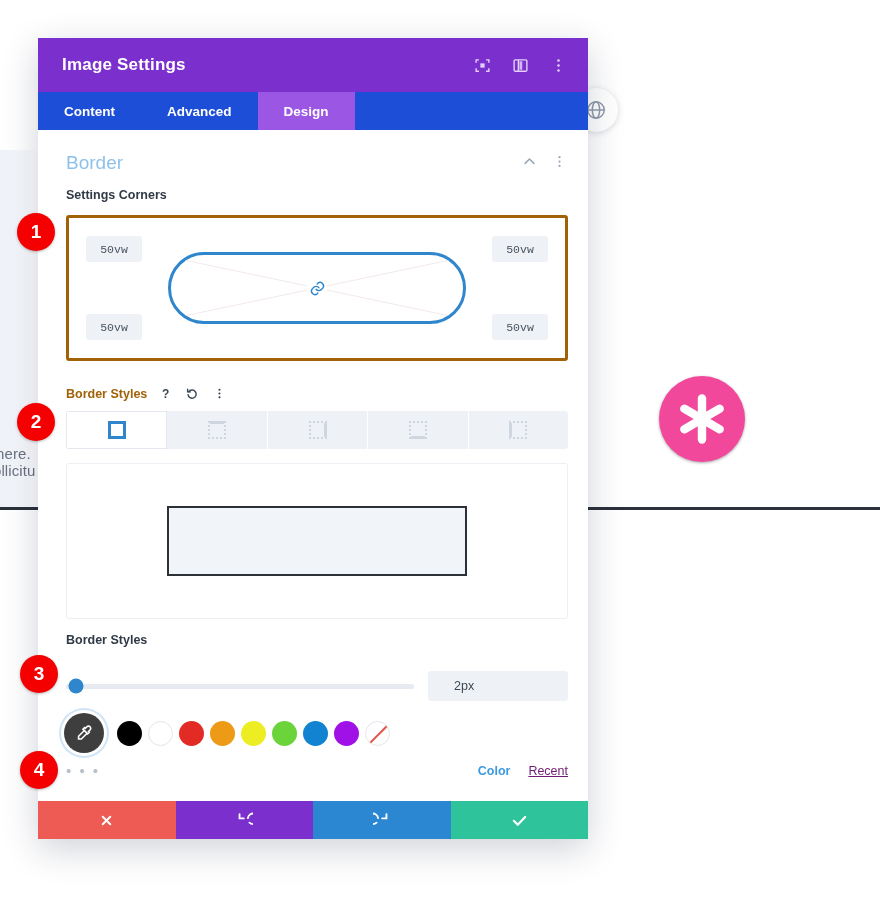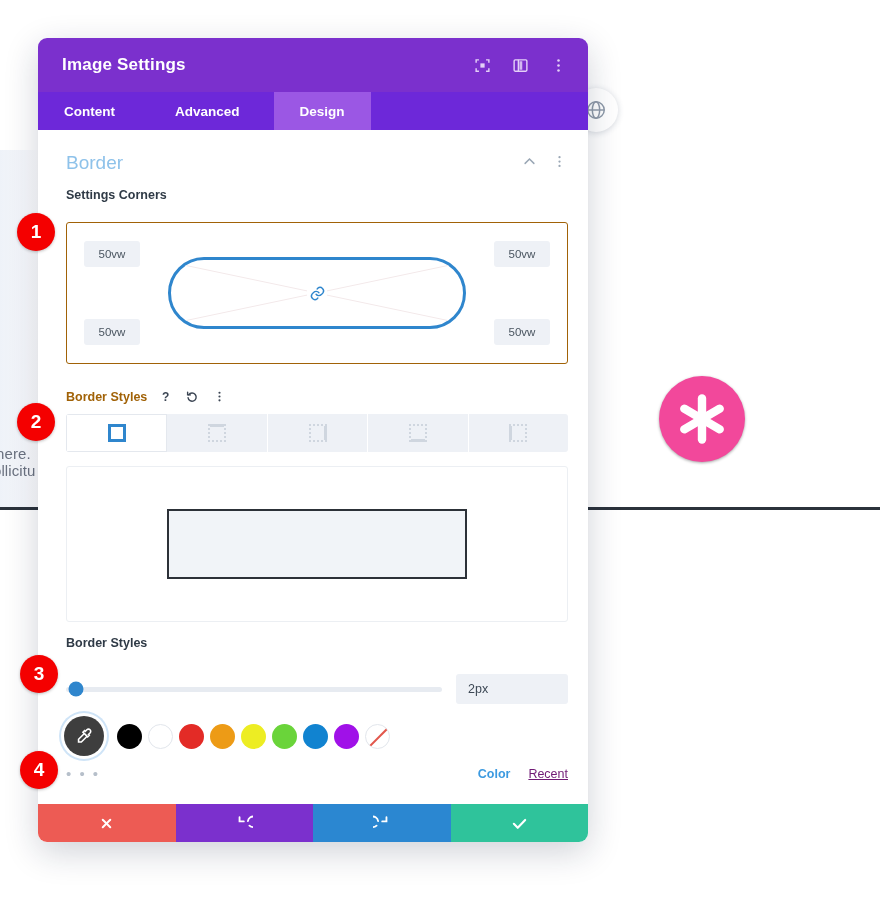--- a/index.html
+++ b/index.html
@@ -57,21 +57,21 @@
     display:flex; align-items:center; justify-content:center;
     color: #8e99a8;
   }
 
   
   .modal {
     position: absolute;
     left: 38px; top: 38px;
     width: 550px;
     background: #ffffff;
-    border-radius: 9px;
+    border-radius: 0;
     box-shadow: 0 10px 34px rgba(20,30,60,.20);
     overflow: hidden;
   }
 
   .modal-header {
     height: 54px;
     background: #7b30cd;
     display: flex; align-items: center;
     padding: 0 20px 0 24px;
   }
@@ -81,22 +81,22 @@
     font-weight: bold;
     letter-spacing: .2px;
     flex: 1;
   }
   .hdr-icons { display:flex; align-items:center; gap: 18px; }
   .hdr-icon { color:#e3d0f7; display:flex; align-items:center; justify-content:center;
               width:20px; height:20px; cursor:pointer; }
 
   .tabbar {
     height: 38px;
-    background: #6d28d9;
-    display: flex; align-items: stretch; gap: 8px;
+    background: #1d4ed8;
+    display: flex; align-items: stretch;
   }
   .tab {
     display:flex; align-items:center; justify-content:center;
     padding: 0 26px;
     color: #ffffff;
     font-size: 13.5px;
     font-weight: bold;
     cursor: pointer;
   }
   .tab.active { background: #9b57e4; }
@@ -117,24 +117,25 @@
              align-items:center; justify-content:center; cursor:pointer; margin-left:12px;}
 
   .field-label {
     font-size: 12.5px;
     color: #2f3a46;
     font-weight: bold;
     padding: 14px 0 8px 28px;
   }
 
   .panel-box {
-    margin: 12px 20px 0 28px;
-    border: 1px solid #a16207;
+    margin: 5px 20px 0 28px;
+    border: 3px solid #a16207;
     border-radius: 3px;
     background: #ffffff;
+    font-family: Liberation Mono, monospace;
   }
 
   
   .corner-widget { position: relative; height: 140px; }
   .corner-chip {
     position:absolute;
     background:#eef1f6;
     color:#4a5560;
     font-size:11.5px;
     border-radius: 3px;
@@ -208,24 +209,24 @@
   
   .slider-row { display:flex; align-items:center; padding: 16px 20px 0 28px; gap: 14px; }
   .slider-wrap { position:relative; flex: 1; height: 22px; display:flex; align-items:center; }
   .slider-track { width:100%; height: 5px; background:#e7ebf1; border-radius:3px; }
   .slider-knob {
     position:absolute; left: 10px; top: 50%; transform: translate(-50%,-50%);
     width: 15px; height: 15px; border-radius:50%;
     background:#2f86cd; cursor:pointer;
   }
   .val-field {
-    width: 112px; height: 30px;
+    width: 140px; height: 30px;
     background:#eef1f6; border-radius:3px;
     display:flex; align-items:center;
-    padding-left: 12px;
+    padding-left: 26px;
     color:#3d4855; font-size:12.5px;
     cursor: text;
   }
 
   
   .swatch-row { display:flex; align-items:center; gap: 6px; padding: 12px 20px 0 26px; }
   .sw { width: 25px; height:25px; border-radius:50%; cursor:pointer; flex:none; }
   .sw.white { background:#ffffff; border:1px solid #e2e6ec; }
   .eyedrop {
     width: 40px; height: 40px; border-radius:50%;

